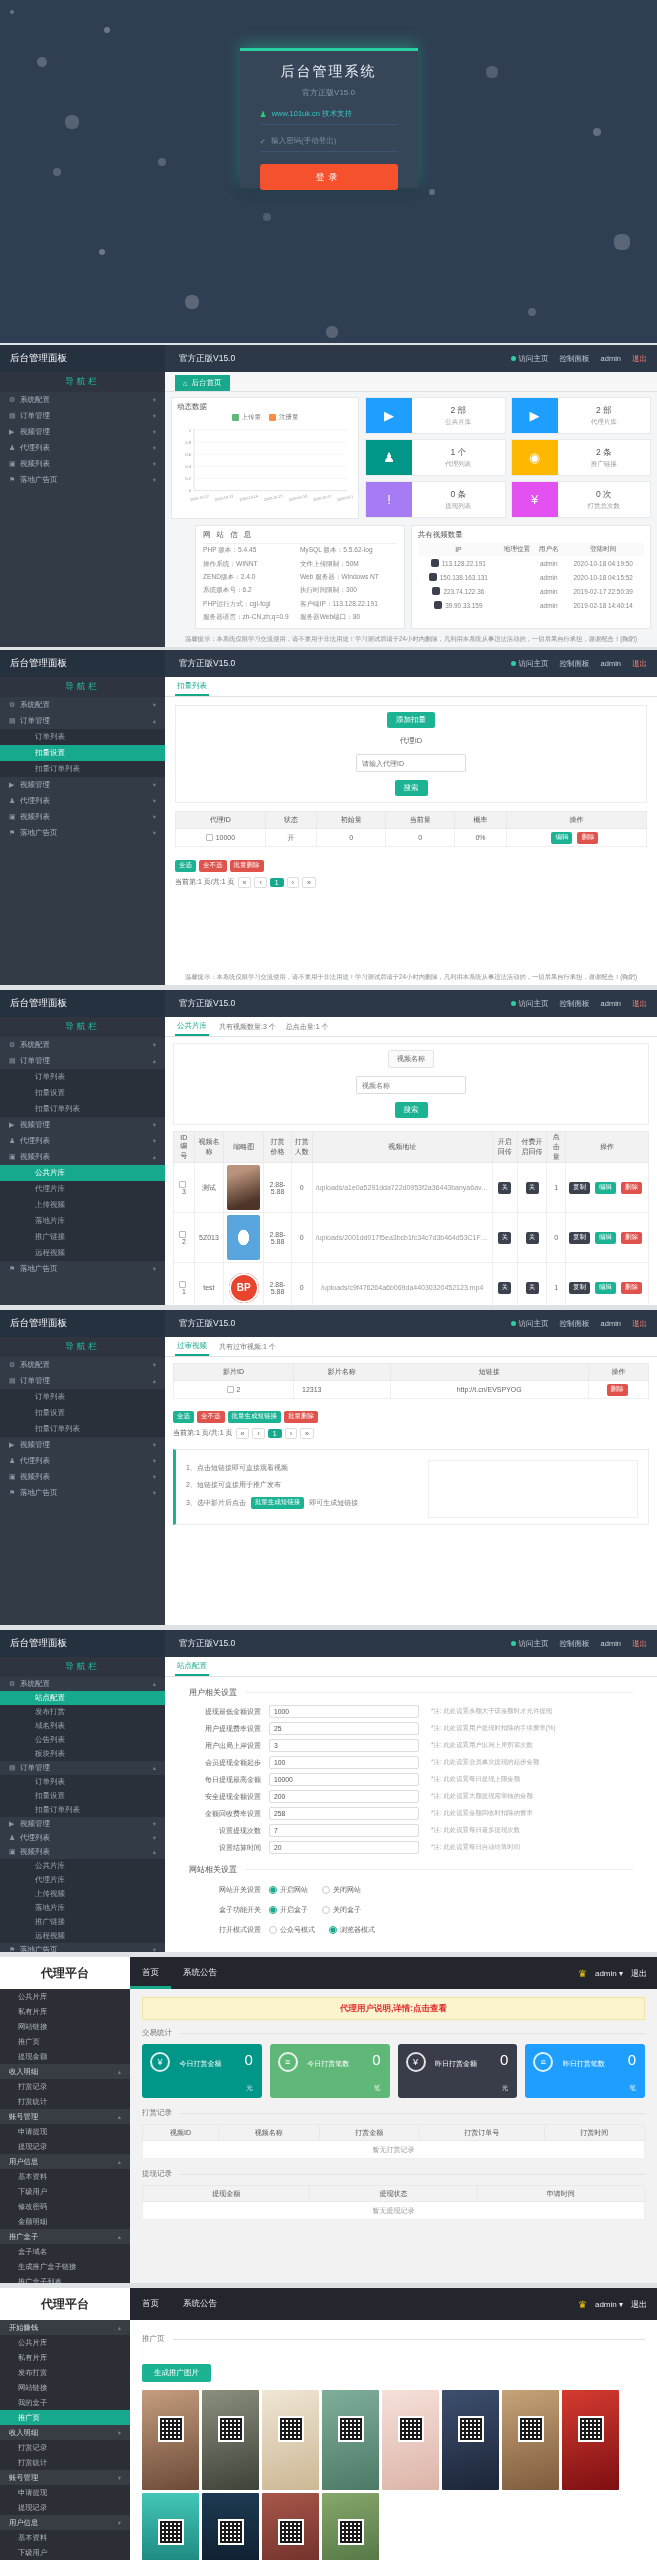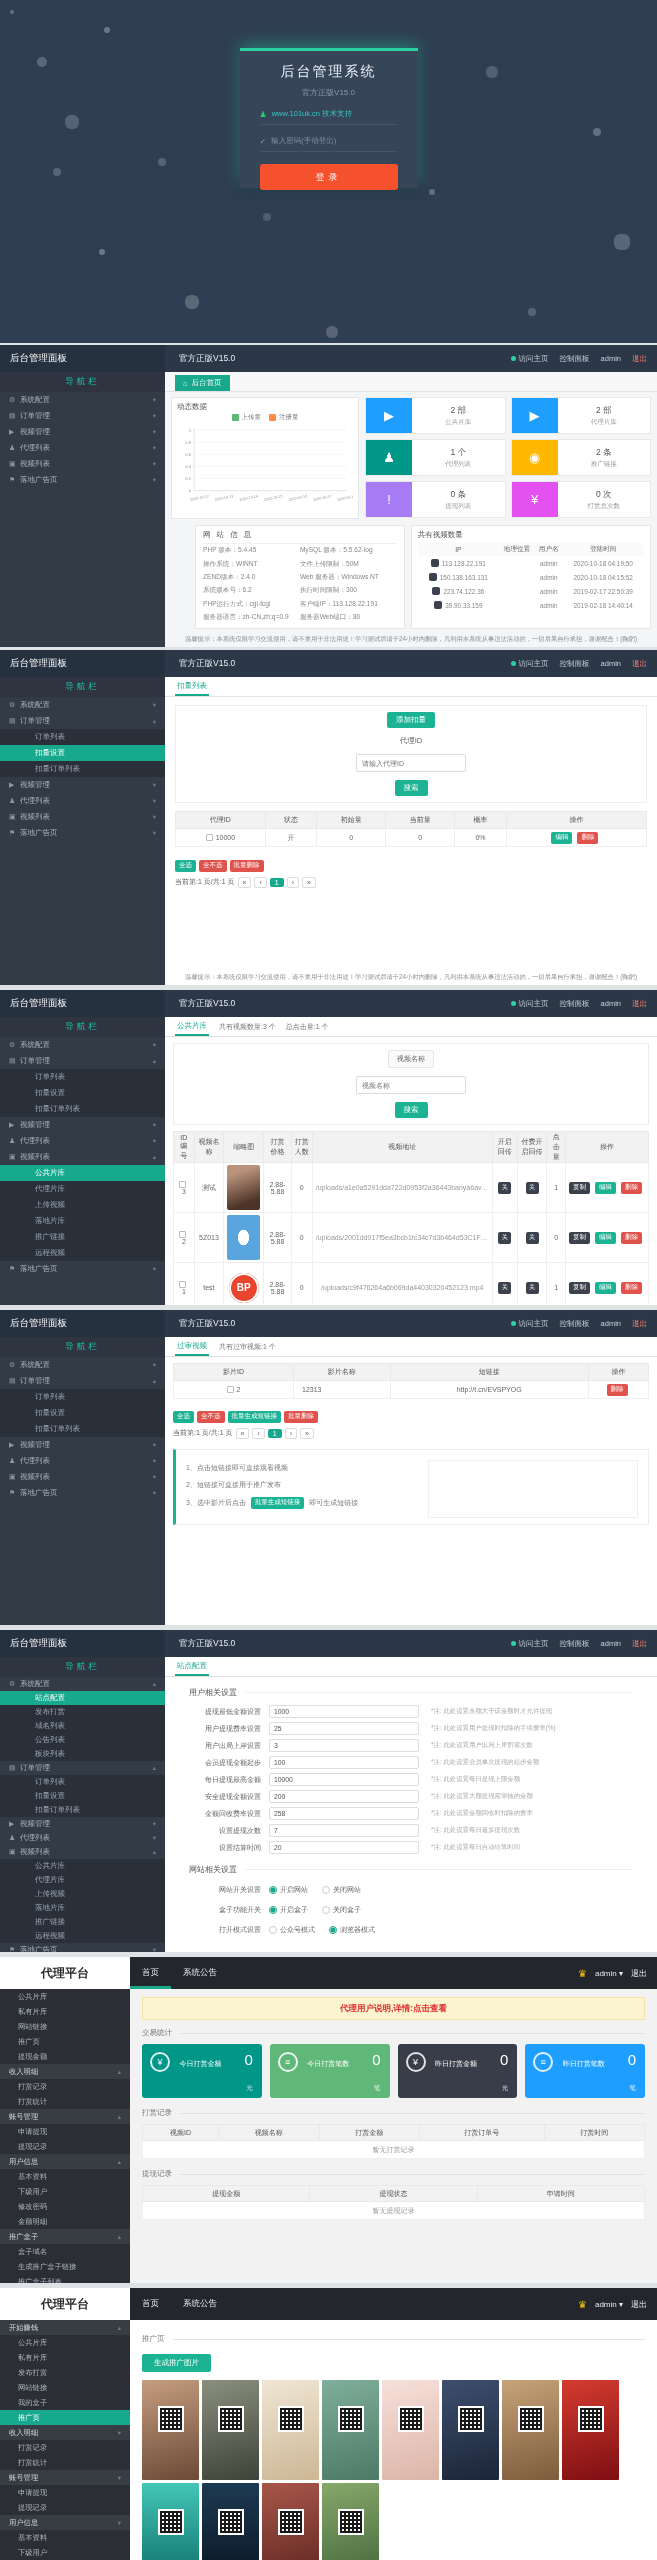--- a/index.html
+++ b/index.html
@@ -1381,21 +1381,21 @@
 
           <div class="snav sub">
             <span>下级用户</span>
             <span class="snav-ch"></span>
           </div>
 
         </div>
     </div>
     <div class="agmain" style="background:#fff">
       <div class="seclab">推广页</div>
-      <span class="btn bg" style="padding:4px 12px;margin-top:4px">生成推广图片</span>
+      <span class="btn bg" style="padding:4px 12px;margin-top:14px">生成推广图片</span>
       <div class="pgrid">
 
           <div class="photo" style="background: linear-gradient(165deg, rgb(197, 157, 127), rgb(107, 74, 54));">
             <div class="qr"></div>
           </div>
 
           <div class="photo" style="background: linear-gradient(165deg, rgb(138, 143, 126), rgb(63, 66, 56));">
             <div class="qr"></div>
           </div>
 

